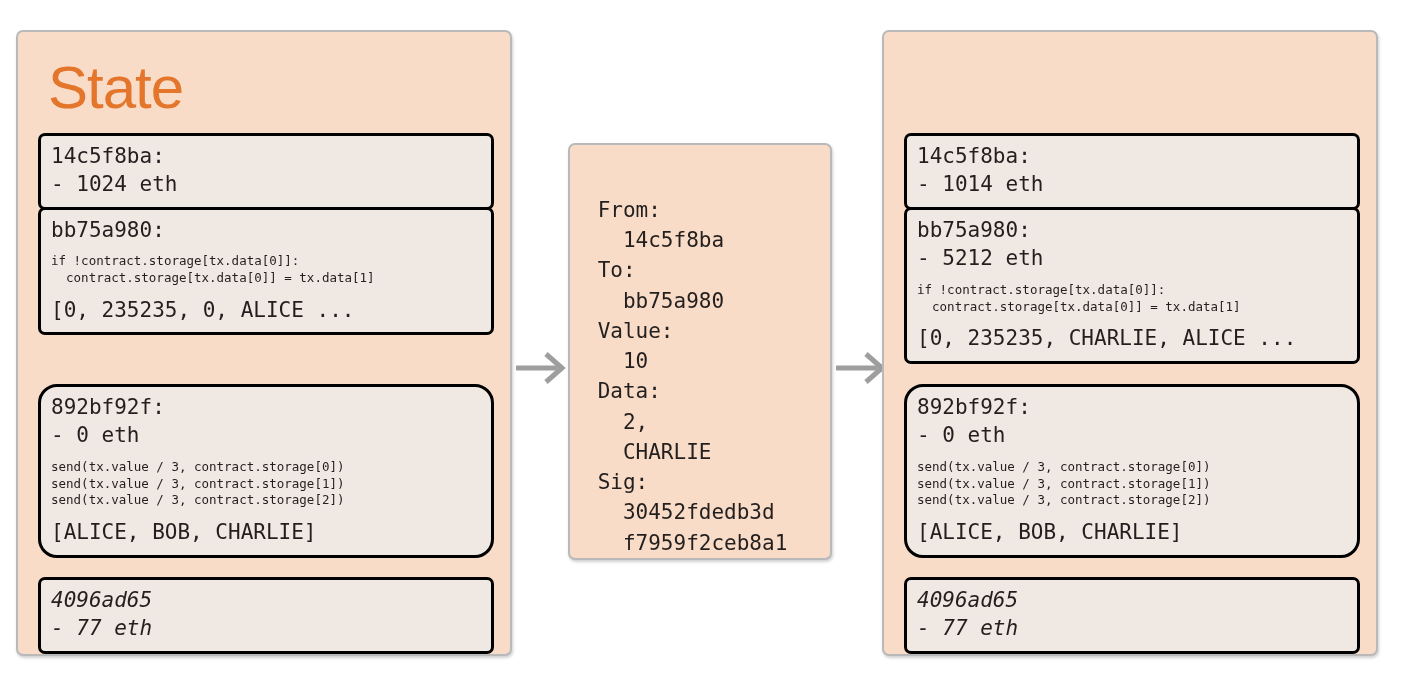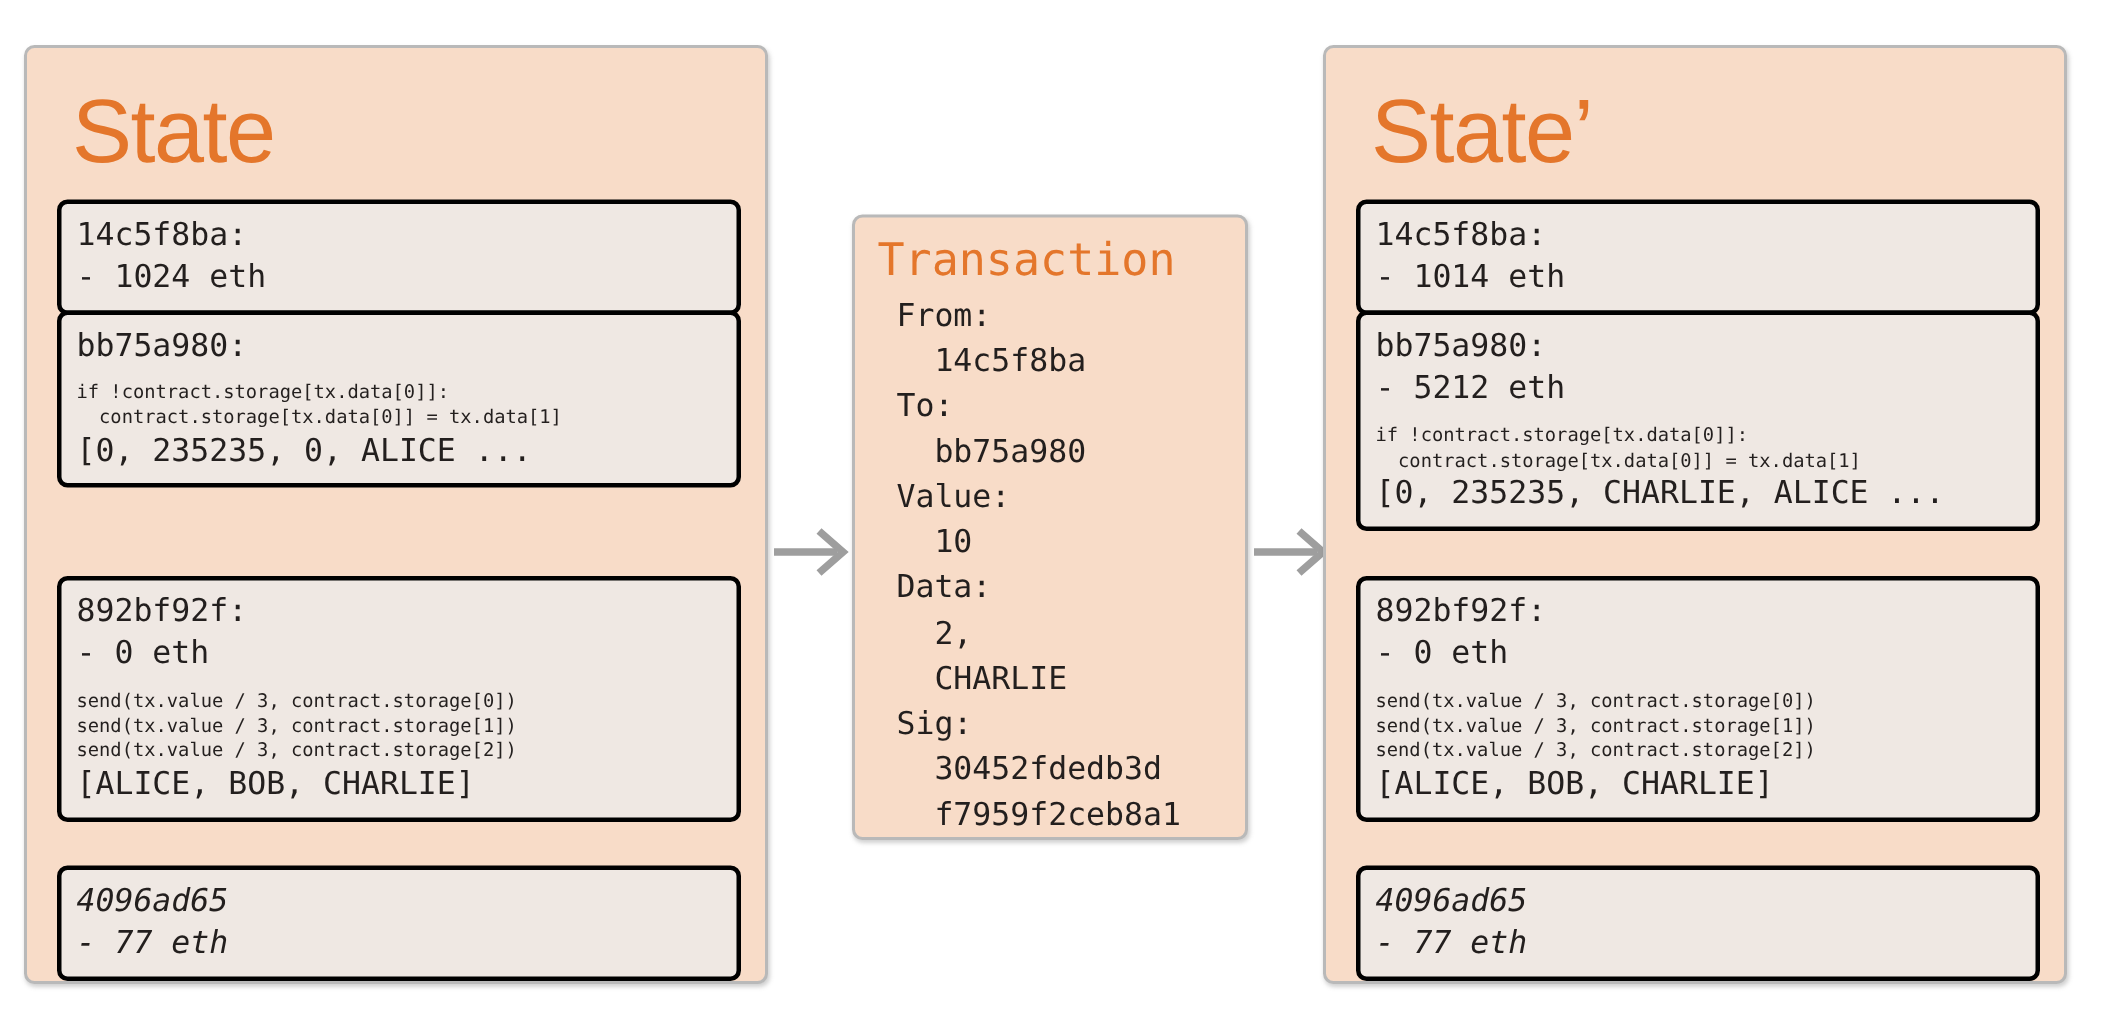--- a/index.html
+++ b/index.html
@@ -105,26 +105,27 @@
     white-space: pre;
     margin-top: 9px;
   }
 
   .acct-storage {
     font-family: "DejaVu Sans Mono", monospace;
     font-size: 21px;
     line-height: 1.3;
     color: #231f1e;
     white-space: pre;
+    margin-top: 10px;
   }
 
   
   .box-0 { top: 101px; }
   .box-1 { top: 175px; }
-  .box-2 { top: 352px; }
+  .box-2 { top: 352px; border-radius: 19px; }
   .box-3 { top: 545px; font-style: italic; }
 
   
   .tx-body {
     position: absolute;
     left: 15px;
     top: 50px;
     font-family: "DejaVu Sans Mono", monospace;
     font-size: 21px;
     line-height: 1.44;
@@ -176,21 +177,20 @@
   </div>
 
   <div class="arrow" id="arrow-1">
     <svg width="52" height="36" viewBox="0 0 52 36">
       <line x1="0" y1="18" x2="42" y2="18" stroke="#9E9E9E" stroke-width="5"></line>
       <polyline points="30,4 46,18 30,32" fill="none" stroke="#9E9E9E" stroke-width="5" stroke-linecap="butt" stroke-linejoin="miter"></polyline>
     </svg>
   </div>
 
   <div class="panel" id="transaction-panel">
-    <div class="tx-title">Transaction</div>
     <div class="tx-body"> From:
    14c5f8ba
  To:
    bb75a980
  Value:
    10
  Data:
    2,
    CHARLIE
  Sig:
@@ -199,21 +199,20 @@
   </div>
 
   <div class="arrow" id="arrow-2">
     <svg width="52" height="36" viewBox="0 0 52 36">
       <line x1="0" y1="18" x2="42" y2="18" stroke="#9E9E9E" stroke-width="5"></line>
       <polyline points="30,4 46,18 30,32" fill="none" stroke="#9E9E9E" stroke-width="5" stroke-linecap="butt" stroke-linejoin="miter"></polyline>
     </svg>
   </div>
 
   <div class="panel" id="state-prime-panel">
-    <div class="panel-title">State’</div>
 
     <div class="acct-box box-0">
       <div class="acct-line">14c5f8ba:</div>
       <div class="acct-line">- 1014 eth</div>
     </div>
 
     <div class="acct-box box-1">
       <div class="acct-line">bb75a980:</div>
       <div class="acct-line">- 5212 eth</div>
       <div class="acct-code">if !contract.storage[tx.data[0]]:

